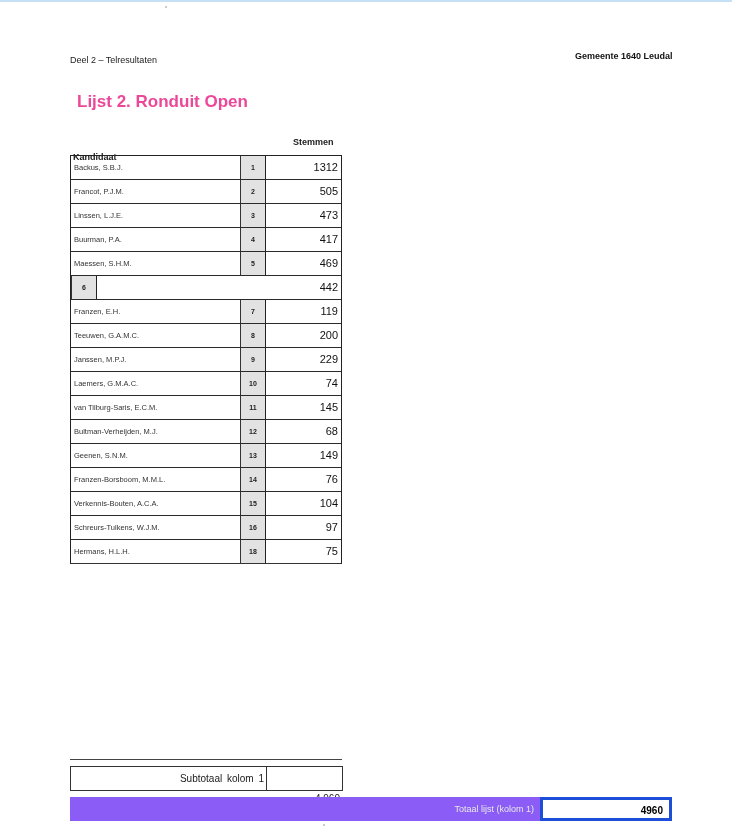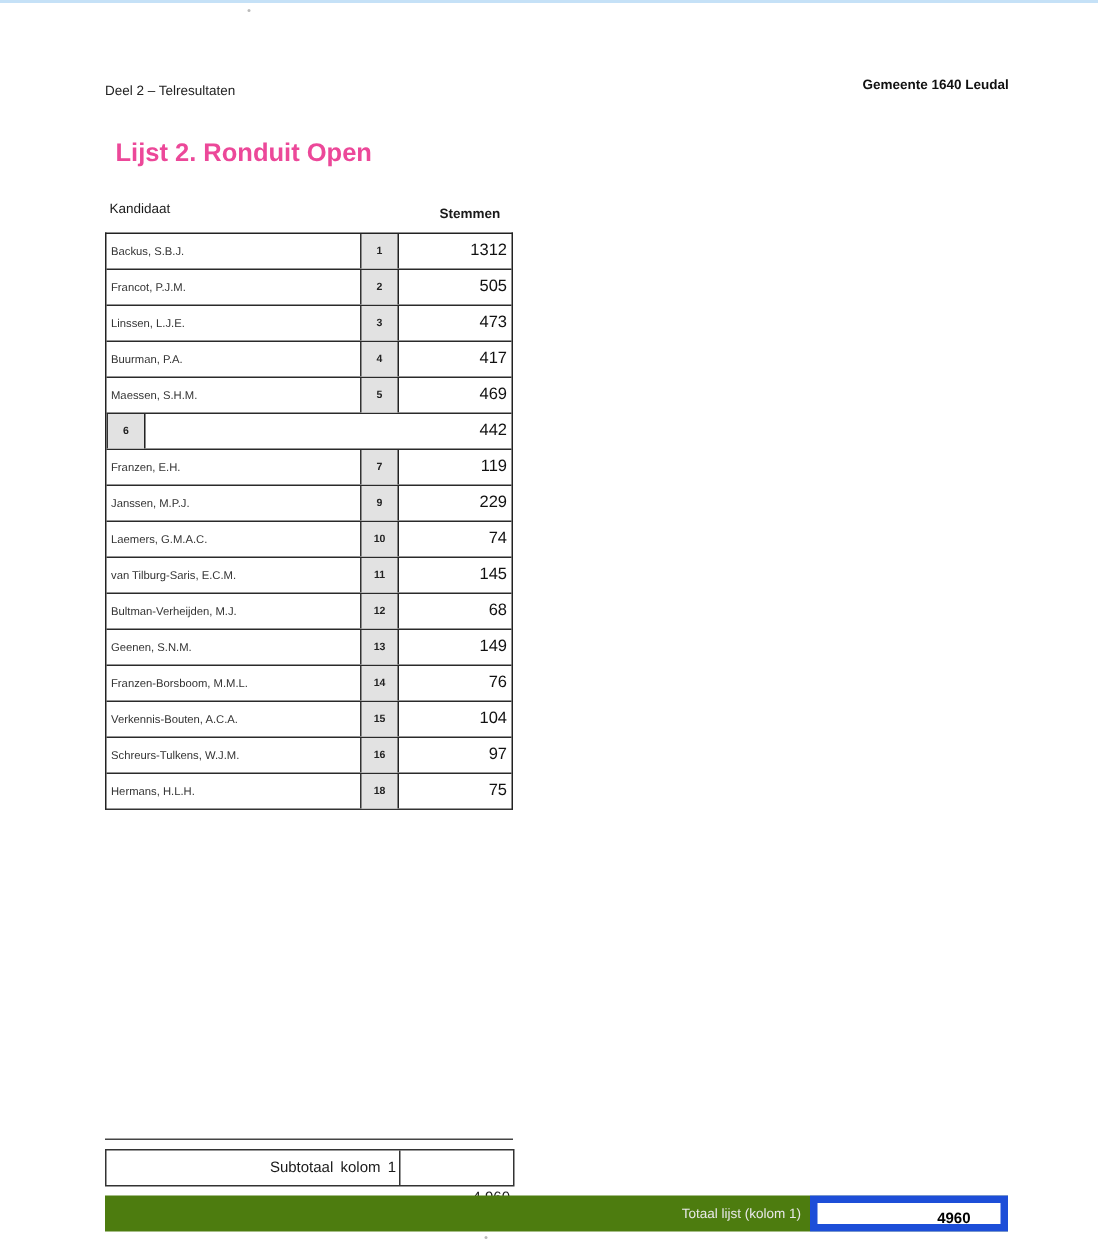--- a/index.html
+++ b/index.html
@@ -4,21 +4,21 @@
 <style>
   html, body { margin: 0; padding: 0; }
   body {
     width: 732px; height: 829px; position: relative; overflow: hidden;
     background: #ffffff; font-family: "Liberation Sans", sans-serif; color: #1a1a1a;
   }
   .topline { position: absolute; left: 0; top: 0; width: 732px; height: 2px; background: #c5e1f7; }
   .header-left { position: absolute; left: 70px; top: 55px; font-size: 9px; color: #222; }
   .header-right { position: absolute; left: 575px; top: 51px; font-size: 9px; font-weight: bold; color: #111; }
   .title { position: absolute; left: 77px; top: 92px; font-size: 17px; font-weight: bold; color: #ec4899; }
-  .col-head-cand { position: absolute; left: 73px; top: 134px; font-size: 9px; font-weight: normal; }
+  .col-head-cand { position: absolute; left: 73px; top: 152px; font-size: 9px; font-weight: bold; }
   .col-head-votes { position: absolute; left: 293px; top: 137px; font-size: 9px; font-weight: bold; }
   .table {
     position: absolute; left: 70px; top: 155px; width: 270px;
     border: 1px solid #222; border-top: 1.5px solid #222; border-bottom: 1.5px solid #333;
   }
   .row { display: flex; height: 23px; border-bottom: 1px solid #2a2a2a; }
   .row:last-child { border-bottom: none; }
   .cell-name { width: 166px; font-size: 7.5px; line-height: 23px; padding-left: 3px; color: #333; }
   .cell-nr {
     width: 24px; background: #e2e2e2; border-left: 1px solid #333; border-right: 1.5px solid #222;
@@ -27,26 +27,26 @@
   .cell-votes { flex: 1; text-align: right; font-size: 11px; line-height: 23px; padding-right: 3px; color: #111; }
   .sep-line { position: absolute; left: 70px; top: 759px; width: 272px; height: 1px; background: #444; }
   .subtotal-box {
     position: absolute; left: 70px; top: 766px; width: 271px; height: 23px;
     border: 1px solid #333; display: flex;
   }
   .subtotal-label { width: 193px; text-align: right; font-size: 10px; line-height: 23px; padding-right: 2px; border-right: 1px solid #333; word-spacing: 2px; }
   .subtotal-value { flex: 1; text-align: right; font-size: 10px; line-height: 23px; padding-right: 2px; margin-top: 20px; }
   .total-bar {
     position: absolute; left: 70px; top: 797px; width: 602px; height: 24px;
-    background: #4d7c0f; display: flex;
+    background: #8b5cf6; display: flex;
   }
   .total-label { width: 464px; text-align: right; color: #e8e8e8; font-size: 9px; line-height: 24px; padding-right: 6px; }
   .total-value {
-    flex: 1; background: #fff; border: 5px solid #1d4ed8; margin: 0; text-align: right;
-    font-size: 10px; font-weight: bold; line-height: 22px; padding-right: 20px; color: #000;
+    flex: 1; background: #fff; border: 3px solid #1d4ed8; margin: 0; text-align: right;
+    font-size: 10px; font-weight: bold; line-height: 22px; padding-right: 6px; color: #000;
   }
   .speck { position: absolute; width: 2px; height: 2px; background: #bbb; border-radius: 1px; }
 </style>
 </head>
 <body>
 
 <div class="topline"></div>
 <div class="speck" style="left:165px;top:6px;"></div>
 
 <div class="header-left">Deel 2 – Telresultaten</div>
@@ -84,20 +84,25 @@
       <div class="cell-votes">469</div>
     </div>
     <div class="row">
       <div class="cell-nr">6</div>
       <div class="cell-votes">442</div>
     </div>
     <div class="row">
       <div class="cell-name">Franzen, E.H.</div>
       <div class="cell-nr">7</div>
       <div class="cell-votes">119</div>
+    </div>
+    <div class="row">
+      <div class="cell-name">Teeuwen, G.A.M.C.</div>
+      <div class="cell-nr">8</div>
+      <div class="cell-votes">200</div>
     </div>
     <div class="row">
       <div class="cell-name">Janssen, M.P.J.</div>
       <div class="cell-nr">9</div>
       <div class="cell-votes">229</div>
     </div>
     <div class="row">
       <div class="cell-name">Laemers, G.M.A.C.</div>
       <div class="cell-nr">10</div>
       <div class="cell-votes">74</div>

